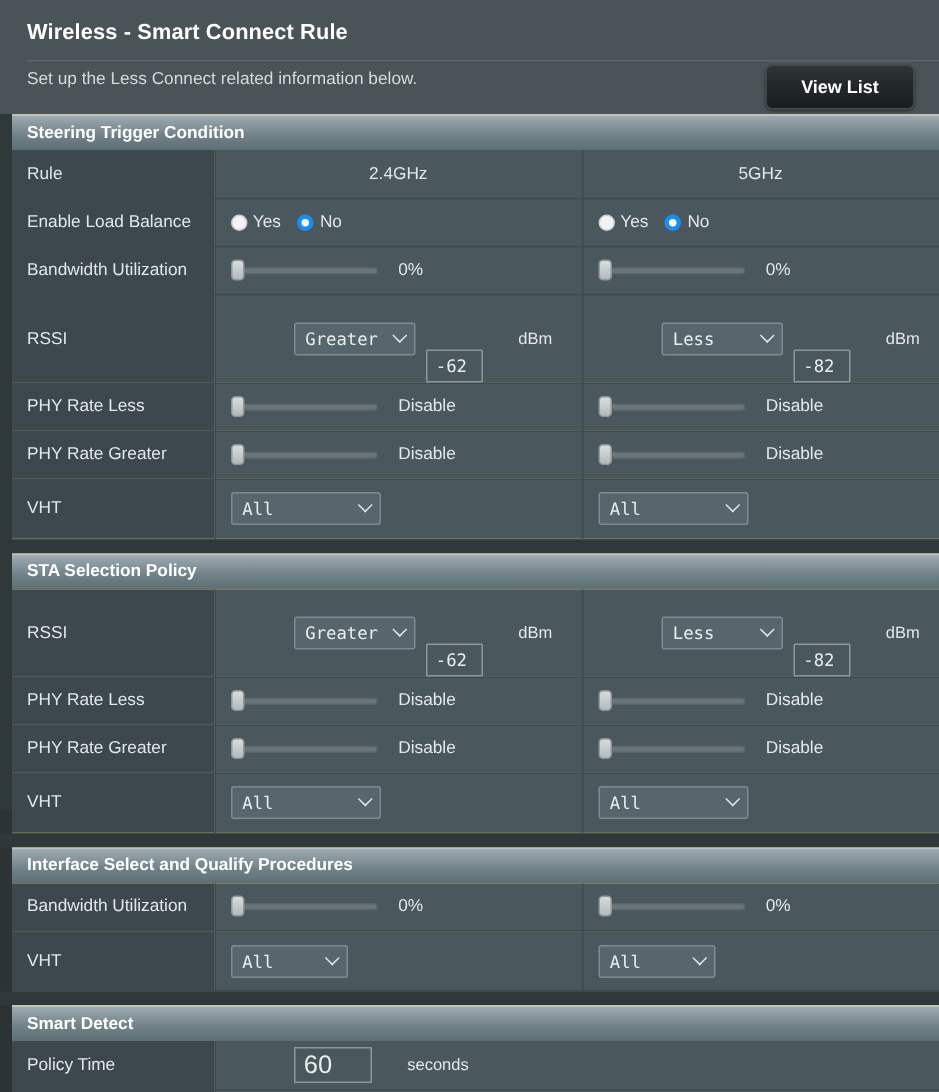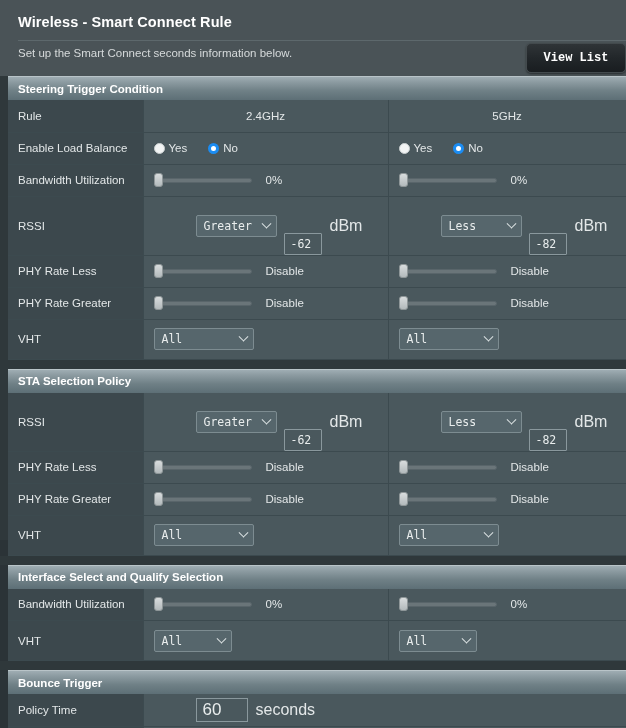--- a/index.html
+++ b/index.html
@@ -38,36 +38,35 @@
     height: 1px;
     background: #5d686c;
   }
   .subtitle {
     font-size: 11.5px;
     color: #d6dadb;
     padding-top: 17px;
   }
   .view-list-btn {
     position: absolute;
-    right: 0px;
+    right: 16px;
     top: 43px;
     width: 100px;
     height: 30px;
     border-radius: 5px;
     background: linear-gradient(180deg,#2f3437 0%, #22272a 50%, #191d20 100%);
     border: 1px solid #434a4d;
     color: #ffffff;
     font-size: 12px;
     font-weight: bold;
     display: flex;
     align-items: center;
     justify-content: center;
     cursor: pointer;
     box-shadow: 0 1px 2px rgba(0,0,0,.45);
-    font-family: Liberation Mono, monospace;
   }
 
   
   .panel {
     margin-left: 8px;
     width: 618px;
     background: #fde047;
   }
 
   .sec-head {
@@ -102,21 +101,21 @@
     width: 135px;
     background: #3c484d;
     color: #dfe4e5;
   }
   td.c1 { width: 245px; background: #4a585d; }
   td.c2 { width: 238px; background: #4a585d; border-right: none; }
 
   td.plainband { color: #dfe4e5; }
 
   
-  .radio-group { display: flex; align-items: center; gap: 18px; }
+  .radio-group { display: flex; align-items: center; gap: 8px; }
   .radio-item { display: flex; align-items: center; gap: 4px; }
   .rdo {
     width: 11px; height: 11px;
     border-radius: 50%;
     display: inline-block;
     flex: none;
   }
   .rdo.off { background: #f2f4f4; border: 1px solid #c9cfd0; }
   .rdo.on  { background: #ffffff; border: 3px solid #1b8cf2; }
   .rdo-lbl { font-size: 11.5px; color: #e3e7e8; }
@@ -188,21 +187,21 @@
     color: #e9eded;
     font-family: "DejaVu Sans Mono", monospace;
     font-size: 11.5px;
     display: flex;
     align-items: center;
     padding: 0 6px;
     flex: none;
     margin-top: 36px;
   }
   .txtbox.w-dbm { width: 38px; justify-content: flex-start; }
-  .unit { margin-left: 8px; font-size: 16px; color: #e3e7e8; font-family:"Liberation Sans", sans-serif;}
+  .unit { margin-left: 24px; font-size: 11px; color: #e3e7e8; font-family:"Liberation Sans", sans-serif;}
   .gap6 { width: 7px; flex: none; }
 
   .num-input {
     width: 52px;
     height: 24px;
     background: #4a585d;
     border: 1px solid #8a989d;
     color: #e9eded;
     font-family: "Liberation Sans", sans-serif;
     font-size: 17px;
@@ -214,21 +213,21 @@
   td.wide { width: 483px; border-right: none; background: #4a585d; }
 </style>
 </head>
 <body>
 
 <div id="page">
 
   <div class="head-wrap">
     <div class="page-title">Wireless - Smart Connect Rule</div>
     <div class="title-rule"></div>
-    <div class="subtitle">Set up the Smart Connect seconds information below.</div>
+    <div class="subtitle">Set up the Less Connect related information below.</div>
     <div class="view-list-btn">View List</div>
   </div>
 
   <div class="panel">
     <div class="sec-head">Steering Trigger Condition</div>
     <table class="grid">
       <tbody>
           <tr>
         <td class="lbl">Rule</td>
         <td class="c1" style="text-align:center;padding-left:0">2.4GHz</td>
@@ -456,21 +455,21 @@
           </div>
         </td>
       </tr>
     </tbody>
       </table>
   </div>
 
   <div class="sec-gap"></div>
 
   <div class="panel">
-    <div class="sec-head">Interface Select and Qualify Selection</div>
+    <div class="sec-head">Interface Select and Qualify Procedures</div>
     <table class="grid">
       <tbody>
       <tr>
         <td class="lbl">Bandwidth Utilization</td>
         <td class="c1">
           <div class="slider-row">
             <div class="slider">
               <div class="track"></div>
               <div class="knob"></div>
             </div>
@@ -502,21 +501,21 @@
           </div>
         </td>
       </tr>
     </tbody>
       </table>
   </div>
 
   <div class="sec-gap"></div>
 
   <div class="panel">
-    <div class="sec-head">Bounce Trigger</div>
+    <div class="sec-head">Smart Detect</div>
     <table class="grid">
       <tbody>
           <tr>
         <td class="lbl">Policy Time</td>
         <td class="wide">
           <div class="ctl-row">
             <div class="num-input">60</div>
             <span class="unit">seconds</span>
           </div>
         </td>

